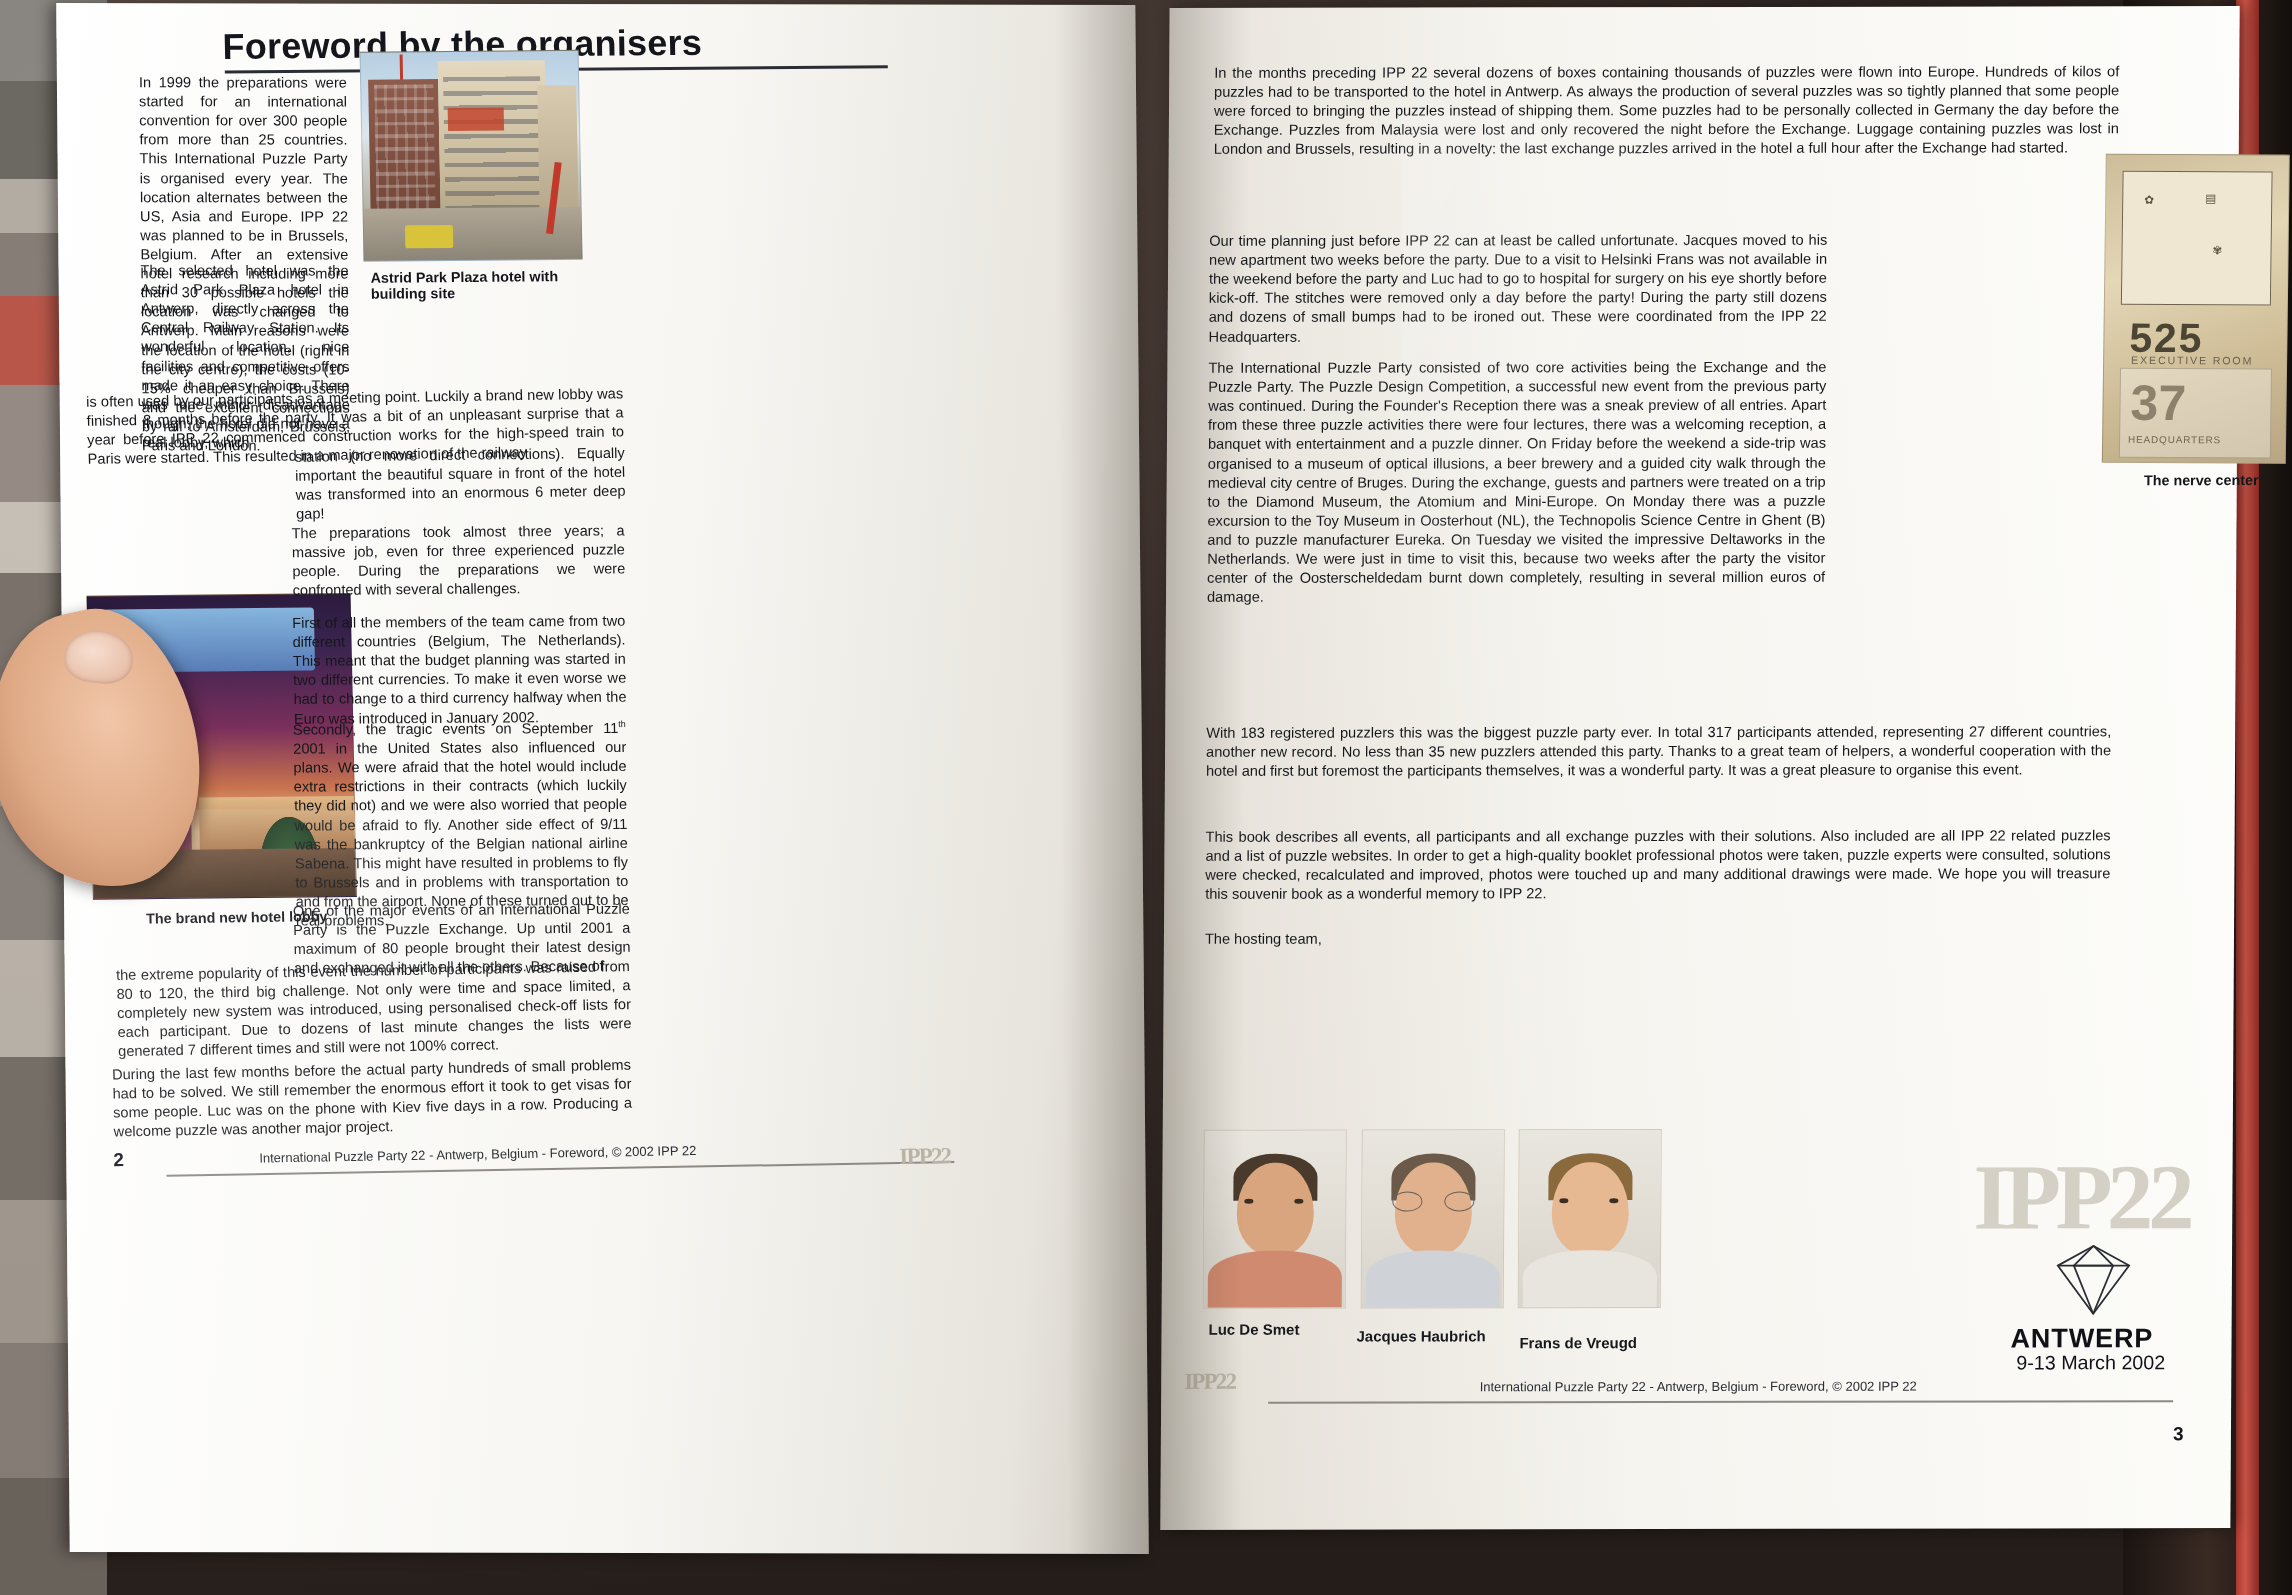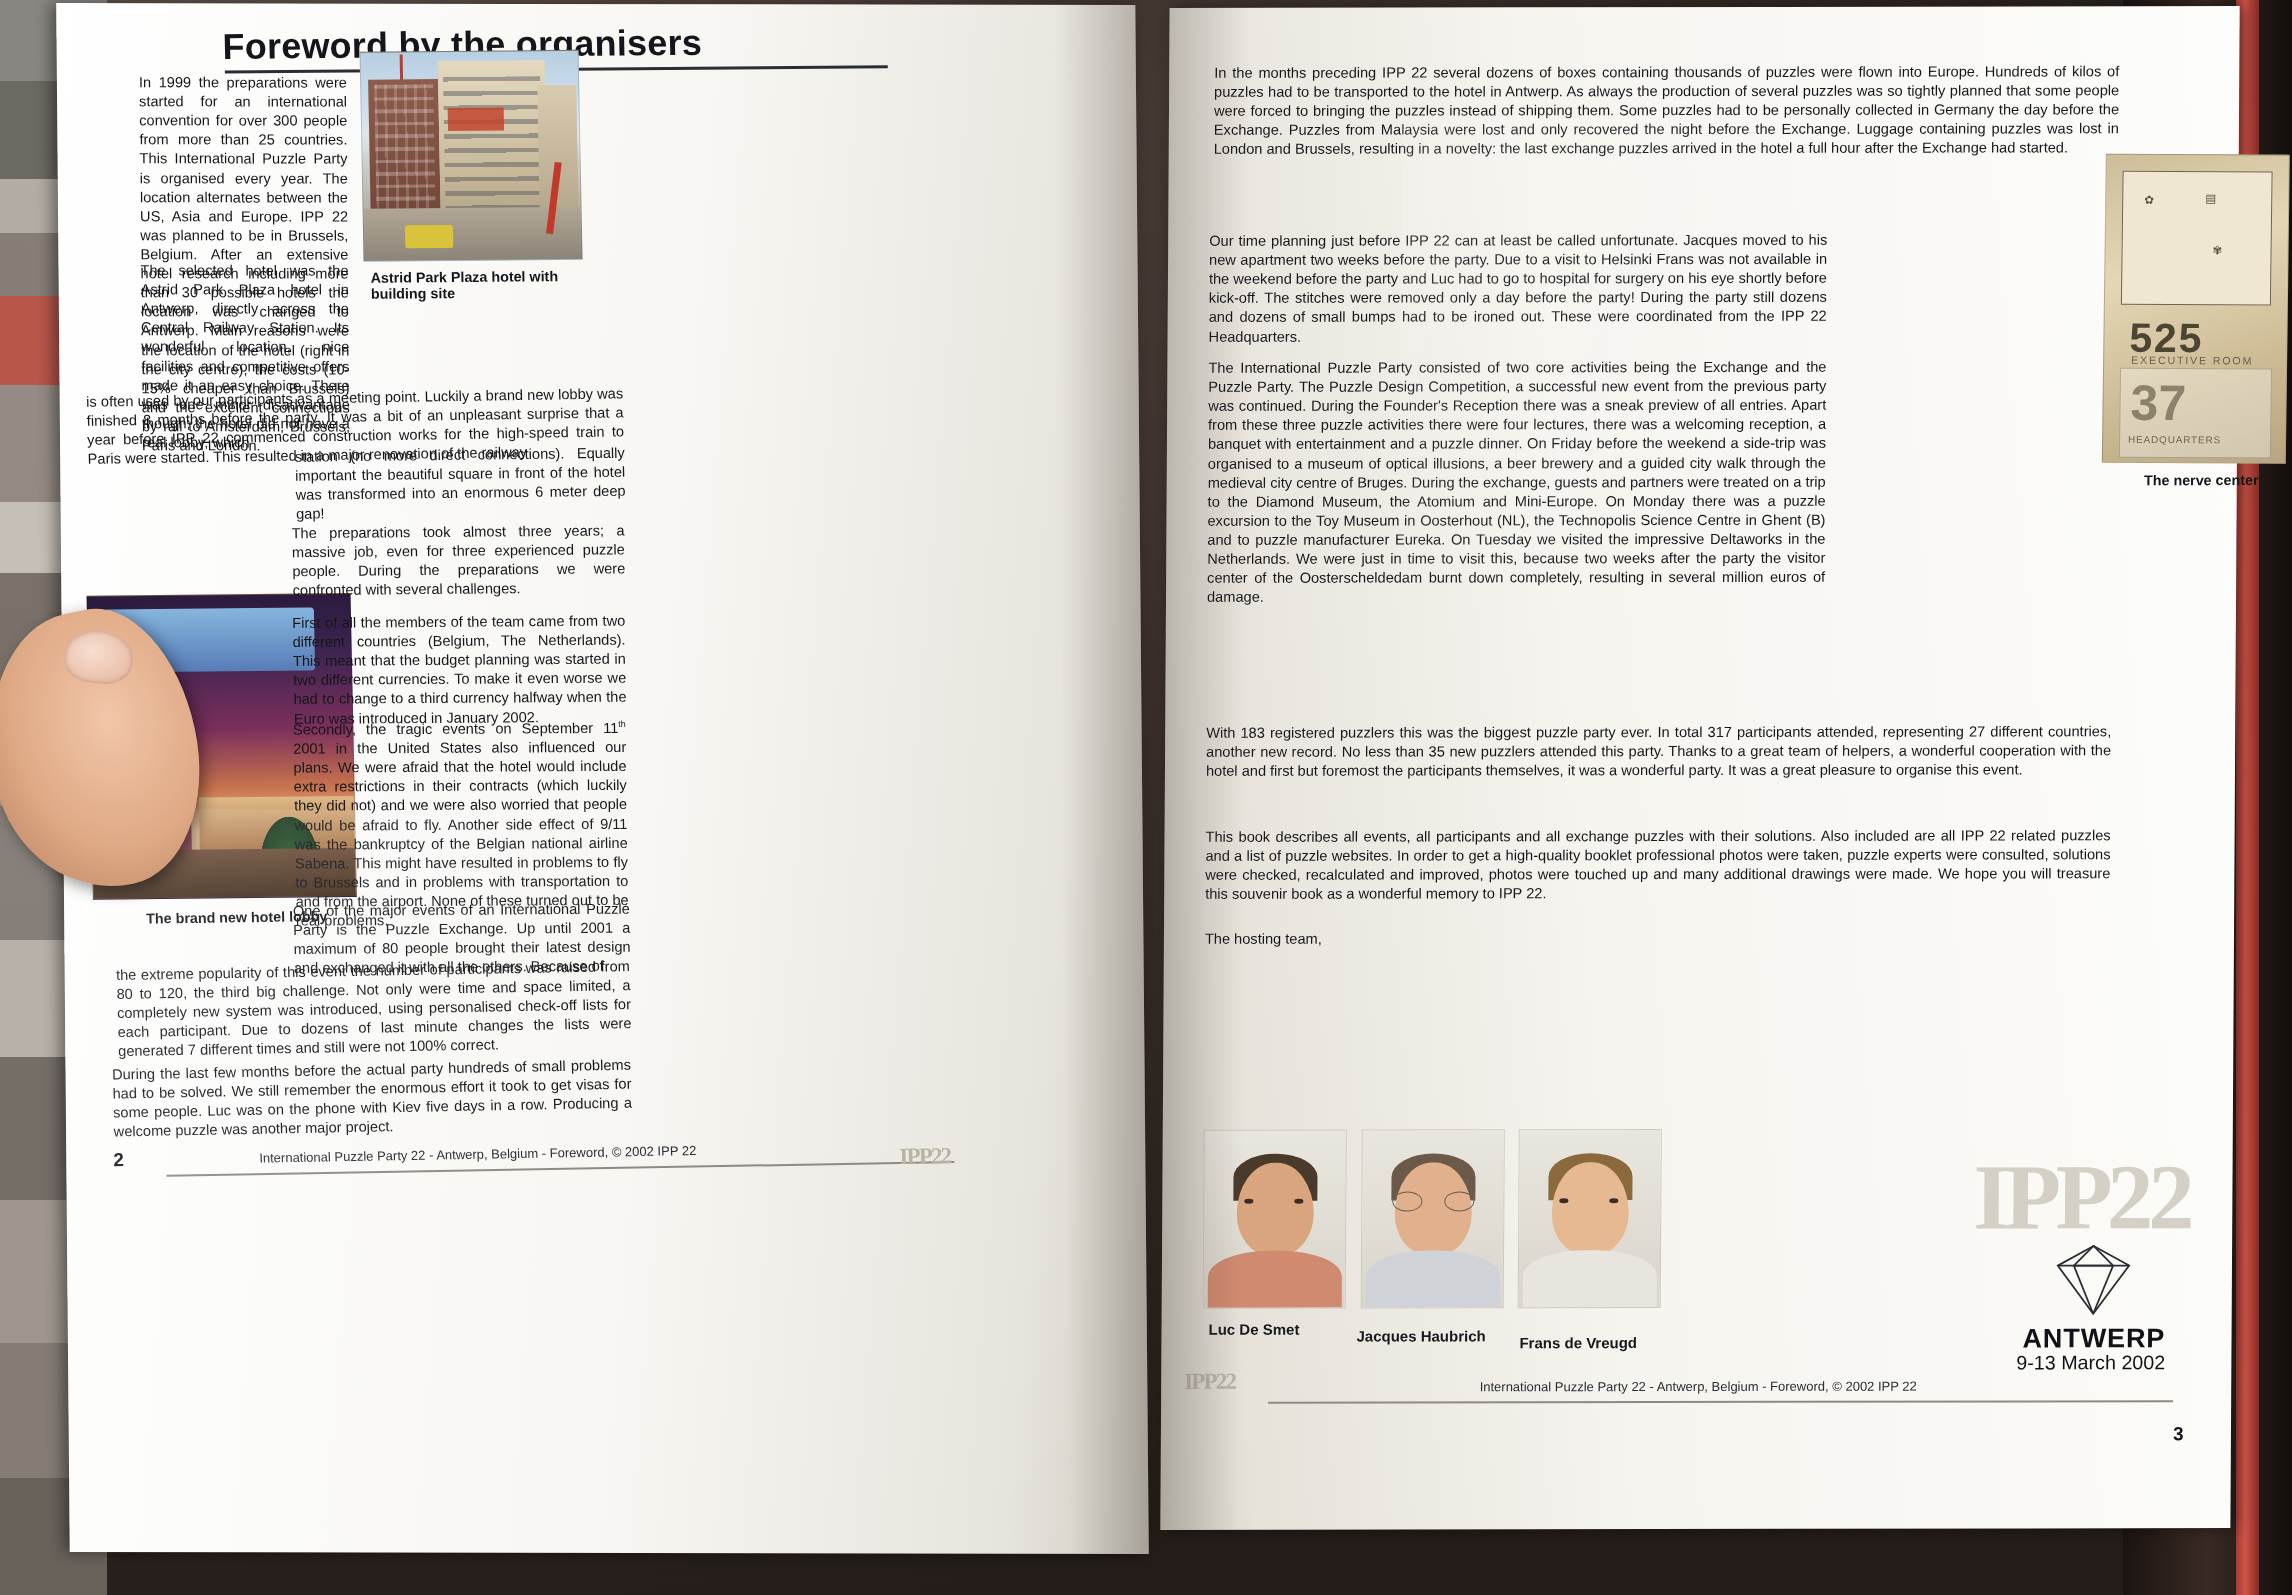--- a/index.html
+++ b/index.html
@@ -281,21 +281,20 @@
     position: absolute; left: 811px; top: 1137px; width: 206px; height: 103px;
     font-size: 93px; font-weight: bold; color: #d5d0c5; letter-spacing: -5.4px;
     font-family: "Liberation Serif", serif;
   }
   #diamond {
     position: absolute; left: 878px; top: 1236px; width: 107px; height: 76px;
   }
   #antwerp {
     position: absolute; left: 849px; top: 1317px; font-size: 27px; font-weight: bold; color: #101217;
     letter-spacing: 0.9px;
-    margin-left: 12px;
   }
   #antwerp-date {
     position: absolute; left: 855px; top: 1345px; font-size: 19.7px; color: #101217;
   }
 
   
   .footer-rule { position: absolute; height: 1.8px; background: #8e8a83; }
   .footer-txt { position: absolute; font-size: 13px; color: #2a2d33; }
   .pageno { position: absolute; font-size: 19px; font-weight: bold; color: #14161c; }
   .foot-logo { position: absolute; font-size: 23px; font-weight: bold; color: #b9b3a6; font-family: "Liberation Serif", serif; letter-spacing:-1.8px; }

